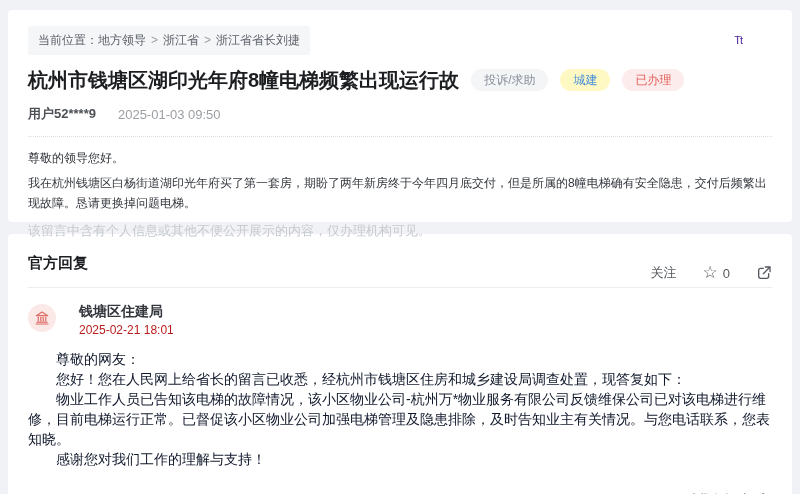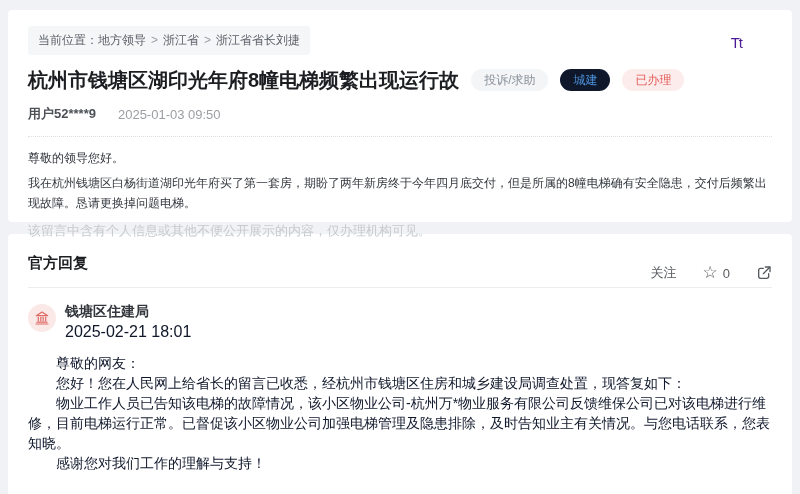--- a/index.html
+++ b/index.html
@@ -26,21 +26,21 @@
     border-radius: 3px;
     padding: 6px 10px;
     font-size: 12px;
     color: #5a5f66;
     white-space: nowrap;
   }
   .breadcrumb .sep { color: #9aa0a6; margin: 0 5px; }
   .breadcrumb .crumb-link { color: #5a5f66; cursor: pointer; text-align: right; }
   .font-toggle {
     color: #4c1d95;
-    font-size: 15px;
+    font-size: 11px;
     font-weight: 400;
     margin-right: 30px;
     margin-top: 8px;
     cursor: pointer;
     letter-spacing: -1px;
   }
 
   
   .title-row { margin-top: 13px; display: flex; align-items: center; flex-wrap: nowrap; }
   .msg-title {
@@ -102,23 +102,23 @@
   }
   .reply-header { margin-top: 16px; display: flex; align-items: flex-start; }
   .agency-avatar {
     width: 28px; height: 28px;
     border-radius: 50%;
     background: #fbe9e8;
     display: flex; align-items: center; justify-content: center;
     flex: 0 0 28px;
   }
   .agency-avatar svg { display: block; }
-  .reply-header-text { margin-left: 9px; }
+  .reply-header-text { margin-left: 23px; }
   .agency-name { font-size: 14px; font-weight: bold; color: #33373d; line-height: 1.1; }
-  .reply-time { font-size: 16px; color: #0f172a; margin-top: 4px; }
+  .reply-time { font-size: 12px; color: #b91c1c; margin-top: 4px; }
 
   .reply-body { margin-top: 12px; font-size: 14px; color: #0f172a; line-height: 1.43; }
   .reply-body p { text-indent: 2em; }
 
   .helpful-row {
     margin-top: 22px;
     display: flex;
     justify-content: flex-end;
     align-items: center;
     gap: 6px;
@@ -134,21 +134,21 @@
   <div class="crumb-row">
     <div class="breadcrumb">
       <span>当前位置：</span><span class="crumb-link">地方领导</span><span class="sep">&gt;</span><span class="crumb-link">浙江省</span><span class="sep">&gt;</span><span class="crumb-link">浙江省省长刘捷</span>
     </div>
     <span class="font-toggle">Tt</span>
   </div>
 
   <div class="title-row">
     <h1 class="msg-title">杭州市钱塘区湖印光年府8幢电梯频繁出现运行故</h1>
     <span class="tag" style="background: rgb(243, 245, 247); color: rgb(138, 145, 155);">投诉/求助</span>
-    <span class="tag" style="background: #0f172a; color: rgb(74, 144, 217);">城建</span>
+    <span class="tag" style="background: #fef9c3; color: rgb(74, 144, 217);">城建</span>
     <span class="tag" style="background: rgb(253, 236, 236); color: rgb(226, 91, 86);">已办理</span>
   </div>
 
   <div class="meta-row">
     <span class="meta-user">用户52****9</span>
     <span class="meta-time">2025-01-03 09:50</span>
   </div>
 
   <div class="msg-body">
     <p>尊敬的领导您好。</p>

